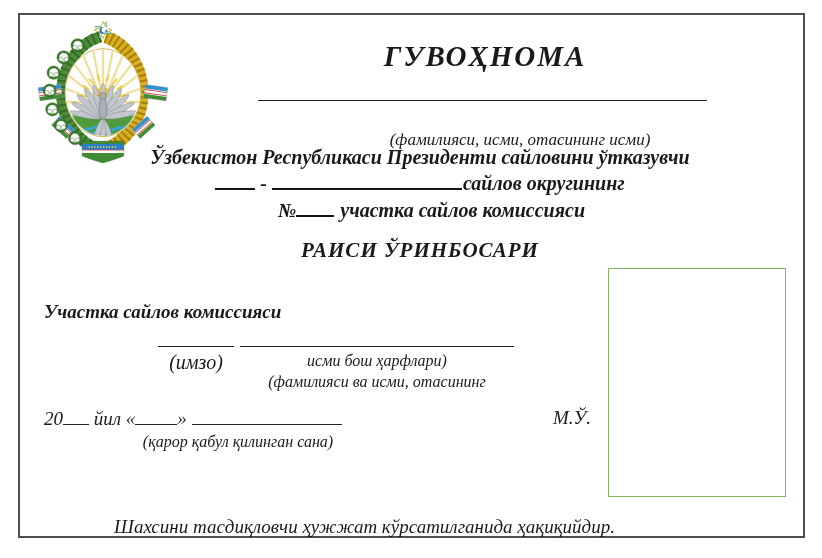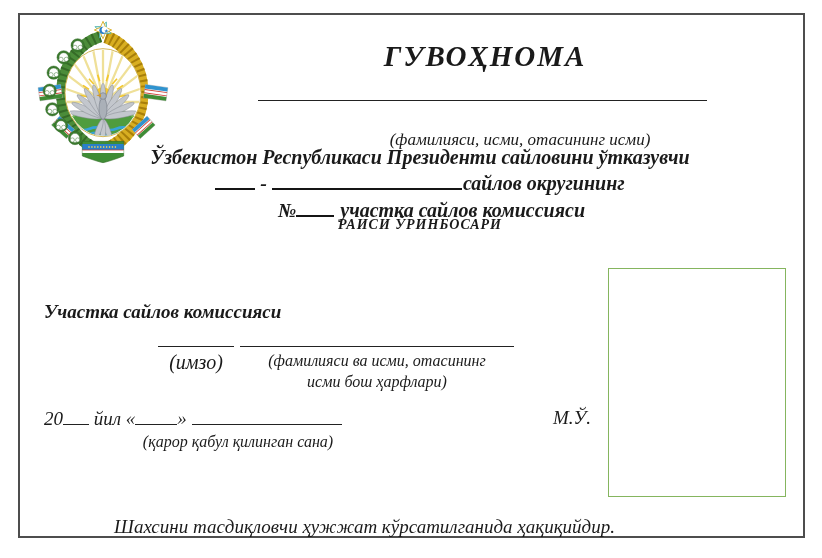--- a/index.html
+++ b/index.html
@@ -20,21 +20,21 @@
 
   .name-underline { left:258px; top:86px; width:449px; height:15px;
                     border-bottom:1.6px solid #222; }
   .name-hint { left:360px; top:106px; width:320px; text-align:center; font-size:17px;margin-top:24px; }
 
   
   .bold-line { left:18px; width:804px; text-align:center; font-weight:bold; font-size:20px; }
   .l1 { top:146px; }
   .l2 { top:171px; }
   .l3 { top:198px;padding-left:23px; }
-  .l4 { top:217px; font-size:14px; letter-spacing:1px; }
+  .l4 { top:238px; font-size:21px; letter-spacing:1px; }
 
   .blank { display:inline-block; border-bottom:2px solid #151515; height:0.95em;
            vertical-align:baseline; }
   .blank-thin { display:inline-block; border-bottom:1.6px solid #222; height:0.95em;
                 vertical-align:baseline; }
   .w40  { width:40px; }
   .w190 { width:190px; margin-right:1px; }
   .w38  { width:38px; margin-right:6px; }
   .w26  { width:26px; }
   .w42  { width:42px; }
@@ -250,22 +250,22 @@
 </div>
 <div class="abs bold-line l4">РАИСИ ЎРИНБОСАРИ</div>
 
 <div class="abs sig-label">
   <div>Участка сайлов комиссияси</div>
 </div>
 <div class="abs sig-line-short"></div>
 <div class="abs sig-line-long"></div>
 <div class="abs imzo-hint">(имзо)</div>
 <div class="abs name-hint2">
+  <div>исми бош ҳарфлари)</div>
   <div>(фамилияси ва исми, отасининг</div>
-  <div>исми бош ҳарфлари)</div>
 </div>
 
 <div class="abs date-row">
   <span>20</span><span class="blank-thin w26"></span>
   <span>йил</span>
   <span>«</span><span class="blank-thin w42"></span><span>»</span>
   <span class="blank-thin w150"></span>
 </div>
 <div class="abs date-hint">(қарор қабул қилинган сана)</div>
 <div class="abs seal">М.Ў.</div>

